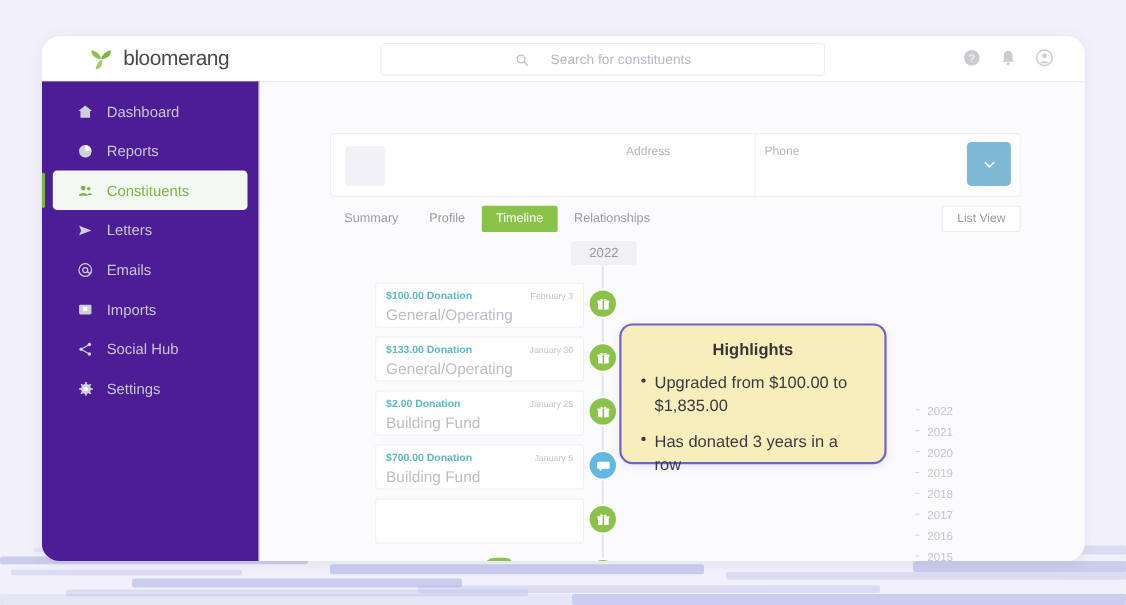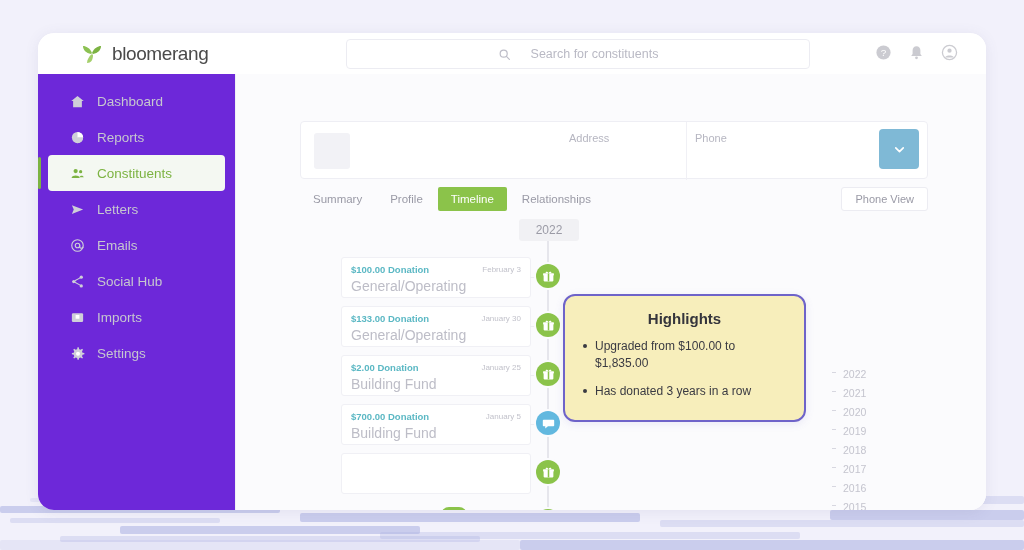--- a/index.html
+++ b/index.html
@@ -64,42 +64,42 @@
   .logo-mark { width: 24px; height: 24px; display: block; }
   .logo-text {
     font-size: 19px;
     color: #4a4a4a;
     letter-spacing: -.4px;
   }
 
   .searchbar {
     position: absolute;
     left: 308px; top: 5px;
-    width: 464px; height: 30px;
+    width: 404px; height: 30px;
     border: 1px solid #ececf2;
     border-radius: 4px;
     background: #fff;
     display: flex; align-items: center; justify-content: center;
     gap: 20px;
   }
   .search-ph { font-size: 12.5px; color: #b9b9c4; }
 
   .topbar-icons {
     position: absolute;
     right: 28px; top: 10px;
     display: flex; gap: 16px; align-items: center;
   }
   .ticon { width: 17px; height: 17px; display: block; opacity: .45; }
 
   
   .sidebar {
     position: absolute;
     left: 0; top: 41px;
     width: 198px; height: 436px;
-    background: #6d28d9;
+    background: #4c1d95;
     border-right: 1px solid #f0f0f5;
     padding-top: 9px;
   }
   .nav-item {
     position: relative;
     height: 36px;
     margin: 0 10px;
     padding-left: 22px;
     display: flex; align-items: center; gap: 12px;
     border-radius: 4px;
@@ -275,21 +275,21 @@
   .hl-title {
     text-align: center;
     font-size: 15px;
     font-weight: bold;
     color: #35353c;
     margin-bottom: 11px;
   }
   .hl-list { list-style: none; }
   .hl-item {
     position: relative;
-    font-size: 12px;
+    font-size: 15px;
     color: #3a3a42;
     line-height: 1.4;
     padding-left: 14px;
     margin-bottom: 11px;
   }
   .hl-item::before {
     content: "";
     position: absolute;
     left: 2px; top: 6px;
     width: 4px; height: 4px;
@@ -428,35 +428,35 @@
       <svg class="nav-icon" viewBox="0 0 24 24">
         <circle cx="12" cy="12" r="9.2" fill="none" stroke="#cfcfd8" stroke-width="1.8"></circle>
         <circle cx="12" cy="12" r="3.6" fill="none" stroke="#cfcfd8" stroke-width="1.8"></circle>
         <path d="M15.6 12 L15.6 15 A3 3 0 0 0 21 14" fill="none" stroke="#cfcfd8" stroke-width="1.8"></path>
       </svg>
       <span>Emails</span>
     </div>
 
     <div class="nav-item">
       <svg class="nav-icon" viewBox="0 0 24 24">
+        <rect x="3" y="5" width="18" height="14" rx="2" fill="#cfcfd8"></rect>
+        <rect x="9" y="8" width="6" height="6" fill="#ffffff"></rect>
+      </svg>
+      <span>Imports</span>
+    </div>
+
+    <div class="nav-item">
+      <svg class="nav-icon" viewBox="0 0 24 24">
         <circle cx="18" cy="5" r="2.6" fill="#cfcfd8"></circle>
         <circle cx="6" cy="12" r="2.6" fill="#cfcfd8"></circle>
         <circle cx="18" cy="19" r="2.6" fill="#cfcfd8"></circle>
         <line x1="7.8" y1="10.8" x2="16.2" y2="6.2" stroke="#cfcfd8" stroke-width="1.8"></line>
         <line x1="7.8" y1="13.2" x2="16.2" y2="17.8" stroke="#cfcfd8" stroke-width="1.8"></line>
       </svg>
       <span>Social Hub</span>
-    </div>
-
-    <div class="nav-item">
-      <svg class="nav-icon" viewBox="0 0 24 24">
-        <rect x="3" y="5" width="18" height="14" rx="2" fill="#cfcfd8"></rect>
-        <rect x="9" y="8" width="6" height="6" fill="#ffffff"></rect>
-      </svg>
-      <span>Imports</span>
     </div>
 
     <div class="nav-item">
       <svg class="nav-icon" viewBox="0 0 24 24">
         <path d="M12 2 L14 2 L14.6 5 L17 6 L19.4 4.4 L20.8 5.8 L19.2 8.2 L20 10.6 L23 11.2 L23 13.2 L20 13.8 L19.2 16.2 L20.8 18.6 L19.4 20 L17 18.4 L14.6 19.2 L14 22 L12 22 L11.4 19.2 L9 18.4 L6.6 20 L5.2 18.6 L6.8 16.2 L6 13.8 L3 13.2 L3 11.2 L6 10.6 L6.8 8.2 L5.2 5.8 L6.6 4.4 L9 6 L11.4 5 Z" fill="#cfcfd8"></path>
         <circle cx="12.8" cy="12.2" r="3.2" fill="#ffffff"></circle>
       </svg>
       <span>Settings</span>
     </div>
   </nav>
@@ -473,21 +473,21 @@
           <path d="M6 9.5 L12 15.5 L18 9.5" fill="none" stroke="#ffffff" stroke-width="2.6" stroke-linecap="round" stroke-linejoin="round"></path>
         </svg>
       </div>
     </section>
 
     <section class="tabs">
       <div class="tab">Summary</div>
       <div class="tab">Profile</div>
       <div class="tab active">Timeline</div>
       <div class="tab">Relationships</div>
-      <div class="list-view-btn">Phone View</div>
+      <div class="list-view-btn">List View</div>
     </section>
 
     <section class="timeline-area">
 
       <div class="axis"></div>
       <div class="year-pill-wrap">2022</div>
 
       <div class="events">
 
         <div class="event">

